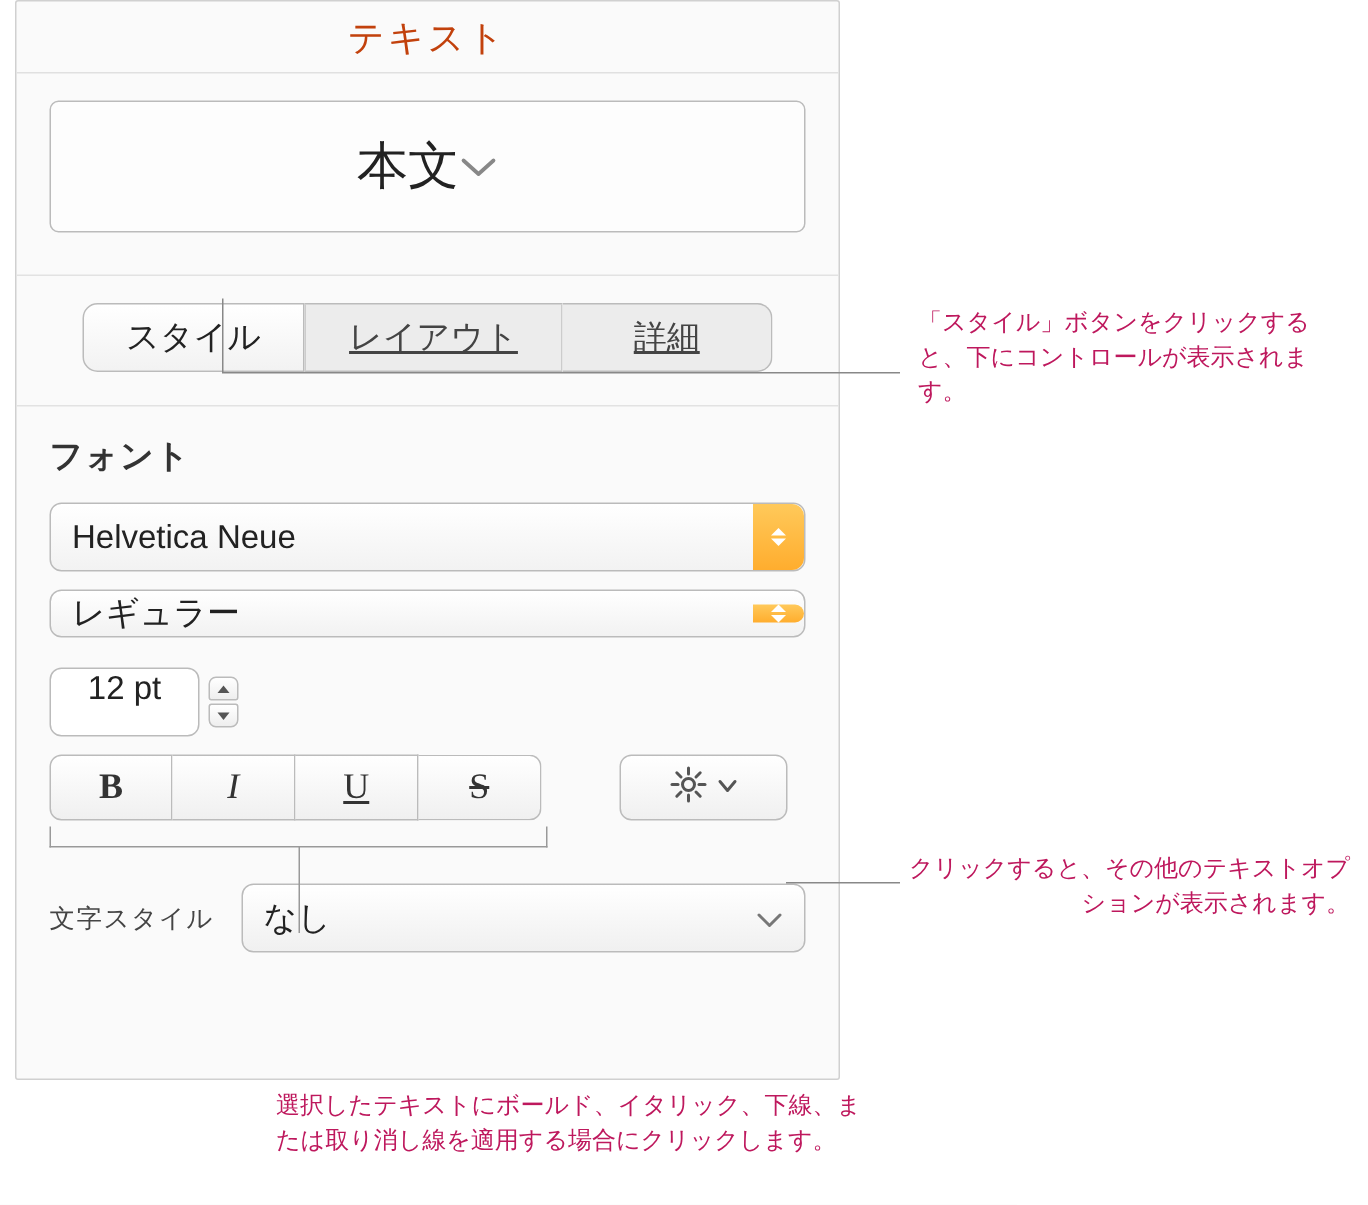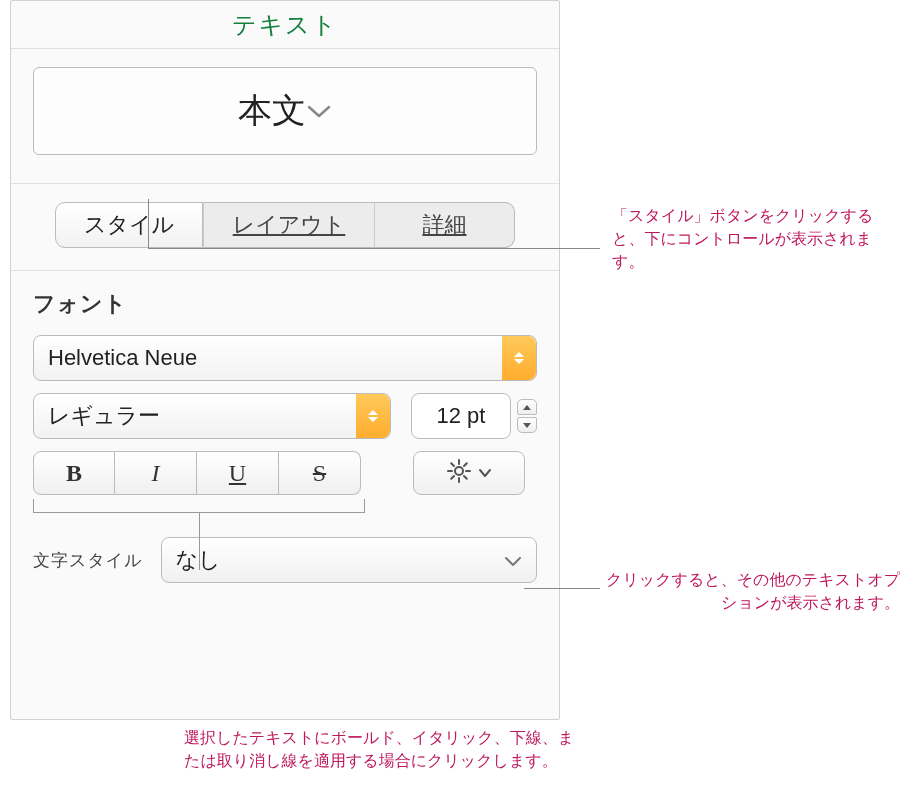--- a/index.html
+++ b/index.html
@@ -22,21 +22,21 @@
     border-radius: 2px;
     background: #fafafa;
     overflow: hidden;
   }
   .panel-header {
     height: 48px;
     display: flex;
     align-items: center;
     justify-content: center;
     font-size: 24px;
-    color: #15803d;
+    color: #c2410c;
     letter-spacing: 2px;
     border-bottom: 1px solid #e0e0e0;
   }
   .panel-body {
     padding: 18px 22px 12px 22px;
   }
   
   .para-style {
     border: 1px solid #bbb;
     border-radius: 6px;
@@ -124,38 +124,38 @@
   .popup .knob .tri-up, .popup .knob .tri-down {
     width:0;height:0;border-left:5px solid transparent;border-right:5px solid transparent;
   }
   .popup .knob .tri-up { border-bottom:5px solid #fff; }
   .popup .knob .tri-down { border-top:5px solid #fff; }
   .font-family-row { margin-bottom: 12px; }
   .font-row2 {
     display:flex;
     gap: 20px;
     margin-bottom: 12px;
+    flex-direction: column;
   }
   .font-typeface { flex:1; }
   .stepper-box {
     display:flex;
     align-items:center;
     gap:6px;
   }
   .size-field {
     border:1px solid #bbb;
     border-radius:8px;
     background:#fff;
     height:46px;
     width:100px;
     text-align:center;
     font-size:22px;
     color:#222;
     display:flex;
-    align-items:center;
     justify-content:center;
   }
   .stepper {
     display:flex;
     flex-direction:column;
     justify-content:center;
     height:46px;
     gap:2px;
   }
   .stepper .sbtn {

